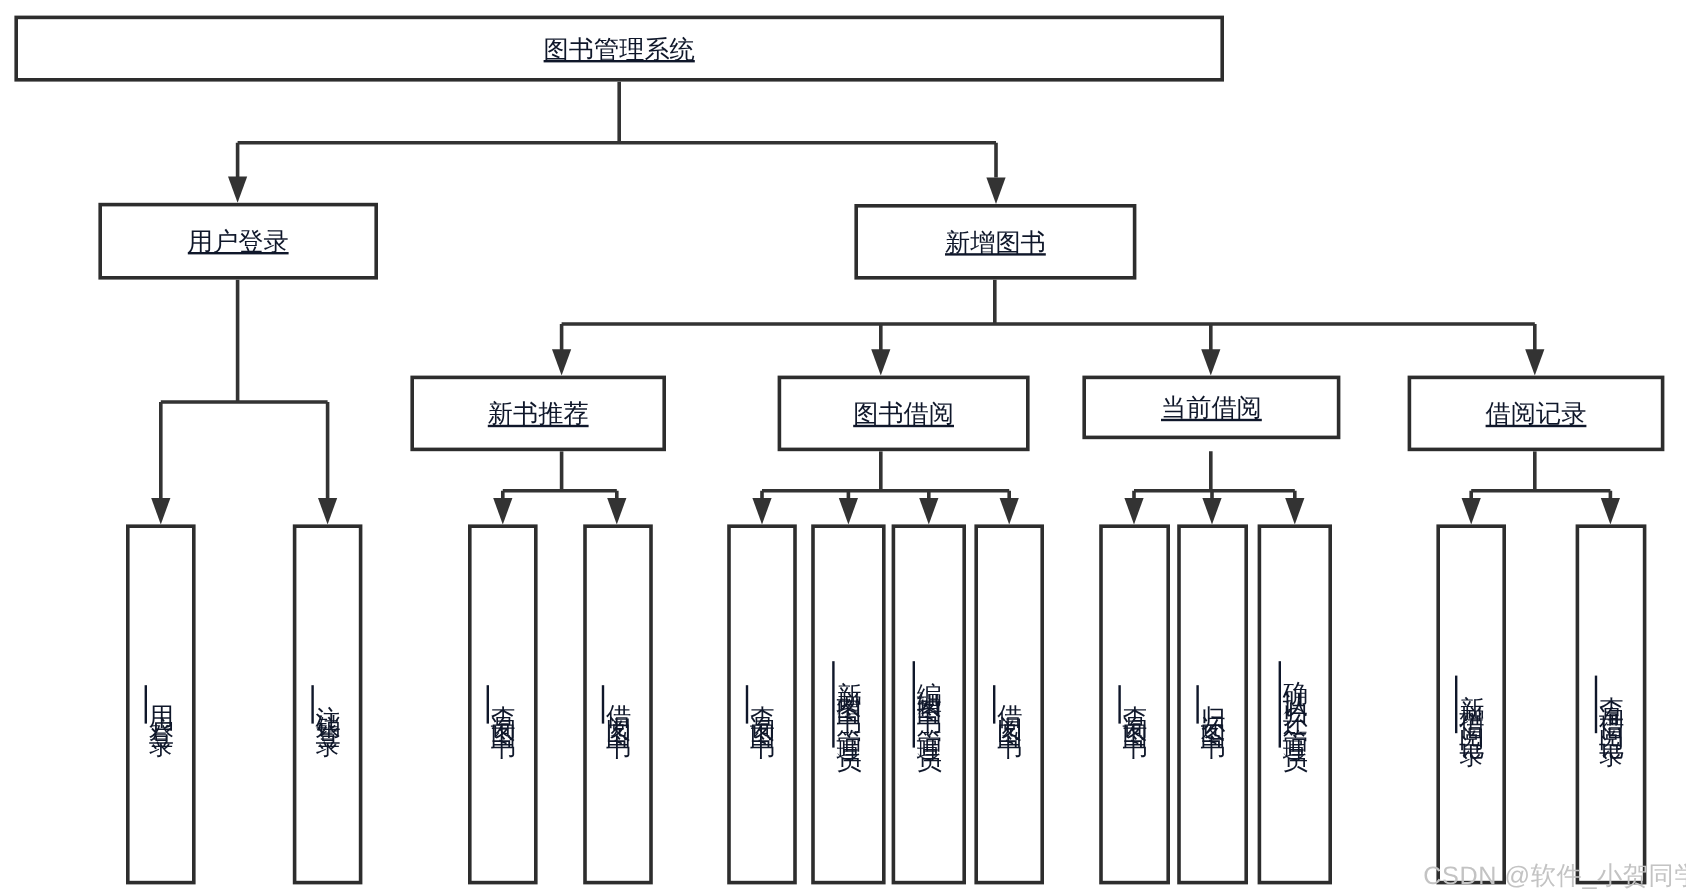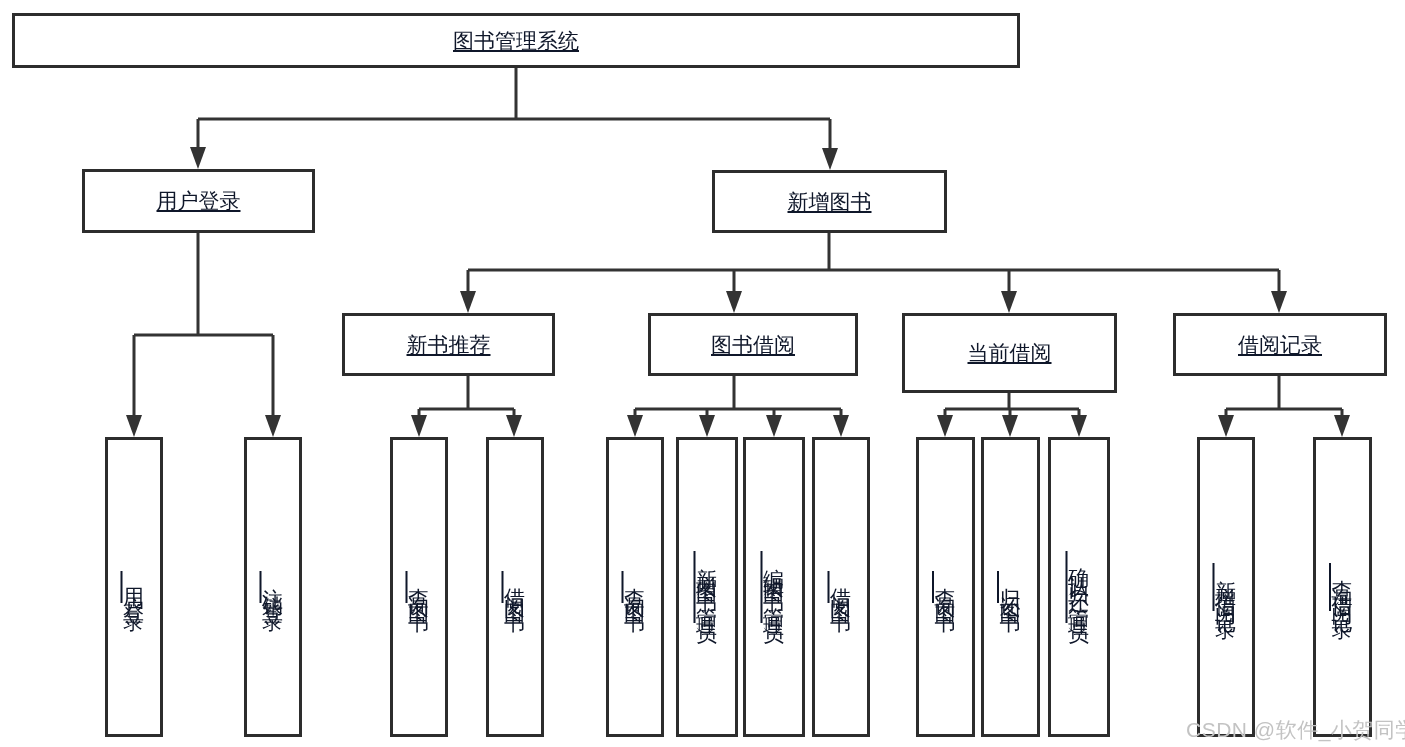--- a/index.html
+++ b/index.html
@@ -55,21 +55,21 @@
     z-index: 3;
   }
   
   #n-root            { left: 12px;  top: 13px;  width: 1008px; height: 55px; }
   
   #n-user-login      { left: 82px;  top: 169px; width: 233px; height: 64px; }
   #n-book-mgmt       { left: 712px; top: 170px; width: 235px; height: 63px; }
   
   #n-new-book-rec    { left: 342px;  top: 313px; width: 213px; height: 63px; }
   #n-book-borrow     { left: 629px;  top: 313px; width: 210px; height: 63px; margin-left: 19px; }
-  #n-current-borrow  { left: 902px;  top: 313px; width: 215px; height: 80px; }
+  #n-current-borrow  { left: 902px;  top: 313px; width: 215px; height: 53px; }
   #n-borrow-record   { left: 1173px; top: 313px; width: 214px; height: 63px; }
   
   #n-leaf-user-login          { left: 105px;  width: 58px; }
   #n-leaf-logout              { left: 244px;  width: 58px; }
   #n-leaf-query-book-rec      { left: 390px;  width: 58px; }
   #n-leaf-borrow-book-rec     { left: 486px;  width: 58px; }
   #n-leaf-query-book-borrow   { left: 606px;  width: 58px; }
   #n-leaf-add-book            { left: 676px;  width: 62px; }
   #n-leaf-edit-book           { left: 743px;  width: 62px; }
   #n-leaf-borrow-book-borrow  { left: 812px;  width: 58px; }

